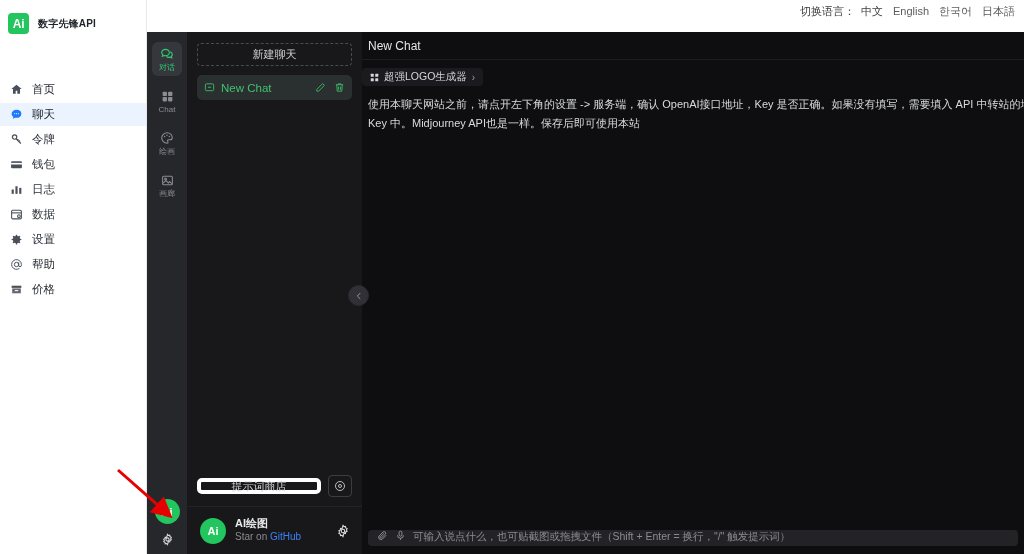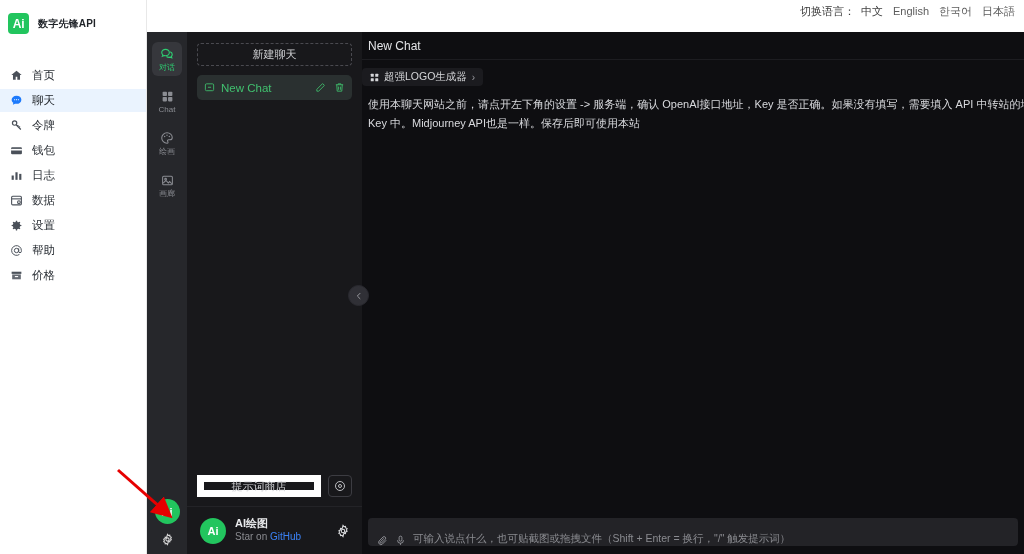--- a/index.html
+++ b/index.html
@@ -27,21 +27,21 @@
   .brand-logo {
     width: 21px; height: 21px; border-radius: 4px;
     background: #22c55e; color: #ffffff;
     font-size: 12px; font-weight: 700;
     display: flex; align-items: center; justify-content: center;
     letter-spacing: -0.3px;
   }
   .brand-name {
     font-size: 10px; font-weight: 700; color: #1f2328; letter-spacing: .2px;
   }
-  .nav { margin-top: 26px; }
+  .nav { margin-top: 40px; }
   .nav-item {
     display: flex; align-items: center; gap: 9px;
     height: 23px; padding-left: 9px;
     font-size: 11.5px; color: #2b3036;
     cursor: pointer; margin-bottom: 2px;
   }
   .nav-item.active { background: #eaf3fe; }
   .nav-item.active .nav-label { color: #1f2328; }
   .nav-ico { width: 14px; height: 14px; display: flex; align-items: center; justify-content: center; color: #4a5059; flex: 0 0 14px; }
   .nav-item.active .nav-ico { color: #1d7afc; }
@@ -127,21 +127,21 @@
   .convo-title { flex: 1; font-size: 11.5px; color: #41c06f; white-space: nowrap; overflow: hidden; }
   .convo-act { color: #3eb96a; cursor: pointer; display: flex; align-items: center; margin-left: 2px; }
 
   .chat-list-spacer { flex: 1; }
 
   .prompt-row {
     display: flex; align-items: center; gap: 7px;
     padding: 0 10px 9px 10px;
   }
   .prompt-store {
-    flex: 1; height: 22px; border: 7px solid #ffffff; border-radius: 0;
+    flex: 1; height: 16px; border: 4px solid #ffffff; border-radius: 5px;
     display: flex; align-items: center; justify-content: center;
     font-size: 11px; color: #d4d5d8; cursor: pointer;
   }
   .prompt-cfg {
     width: 24px; height: 22px; border: 1px solid #3c3c42; border-radius: 4px;
     display: flex; align-items: center; justify-content: center;
     color: #c3c4c8; cursor: pointer;
   }
   .user-card {
     border-top: 1px solid #232327;
@@ -198,22 +198,22 @@
   .intro {
     padding: 4px 4px 0 6px;
     font-size: 11px; line-height: 19px; color: #d9dade;
     white-space: nowrap; overflow: hidden;
   }
   .intro .ln2 { white-space: nowrap; }
   .main-spacer { flex: 1; }
 
   .composer-wrap { padding: 0 6px 8px 6px; }
   .composer {
-    height: 28px; background: #232327; border-radius: 4px;
-    display: flex; align-items: flex-end; gap: 7px;
+    height: 16px; background: #232327; border-radius: 4px;
+    display: flex; align-items: flex-start; gap: 7px;
     padding: 0 9px;
   }
   .composer-ico { color: #9b9ca1; display: flex; align-items: center; cursor: pointer; }
   .composer-ph { font-size: 10.5px; color: #8a8b90; white-space: nowrap; overflow: hidden; }
 
   
   .annot-arrow { position: absolute; left: 0; top: 0; pointer-events: none; z-index: 30; }
   svg { display: block; }
 </style>
 </head>

